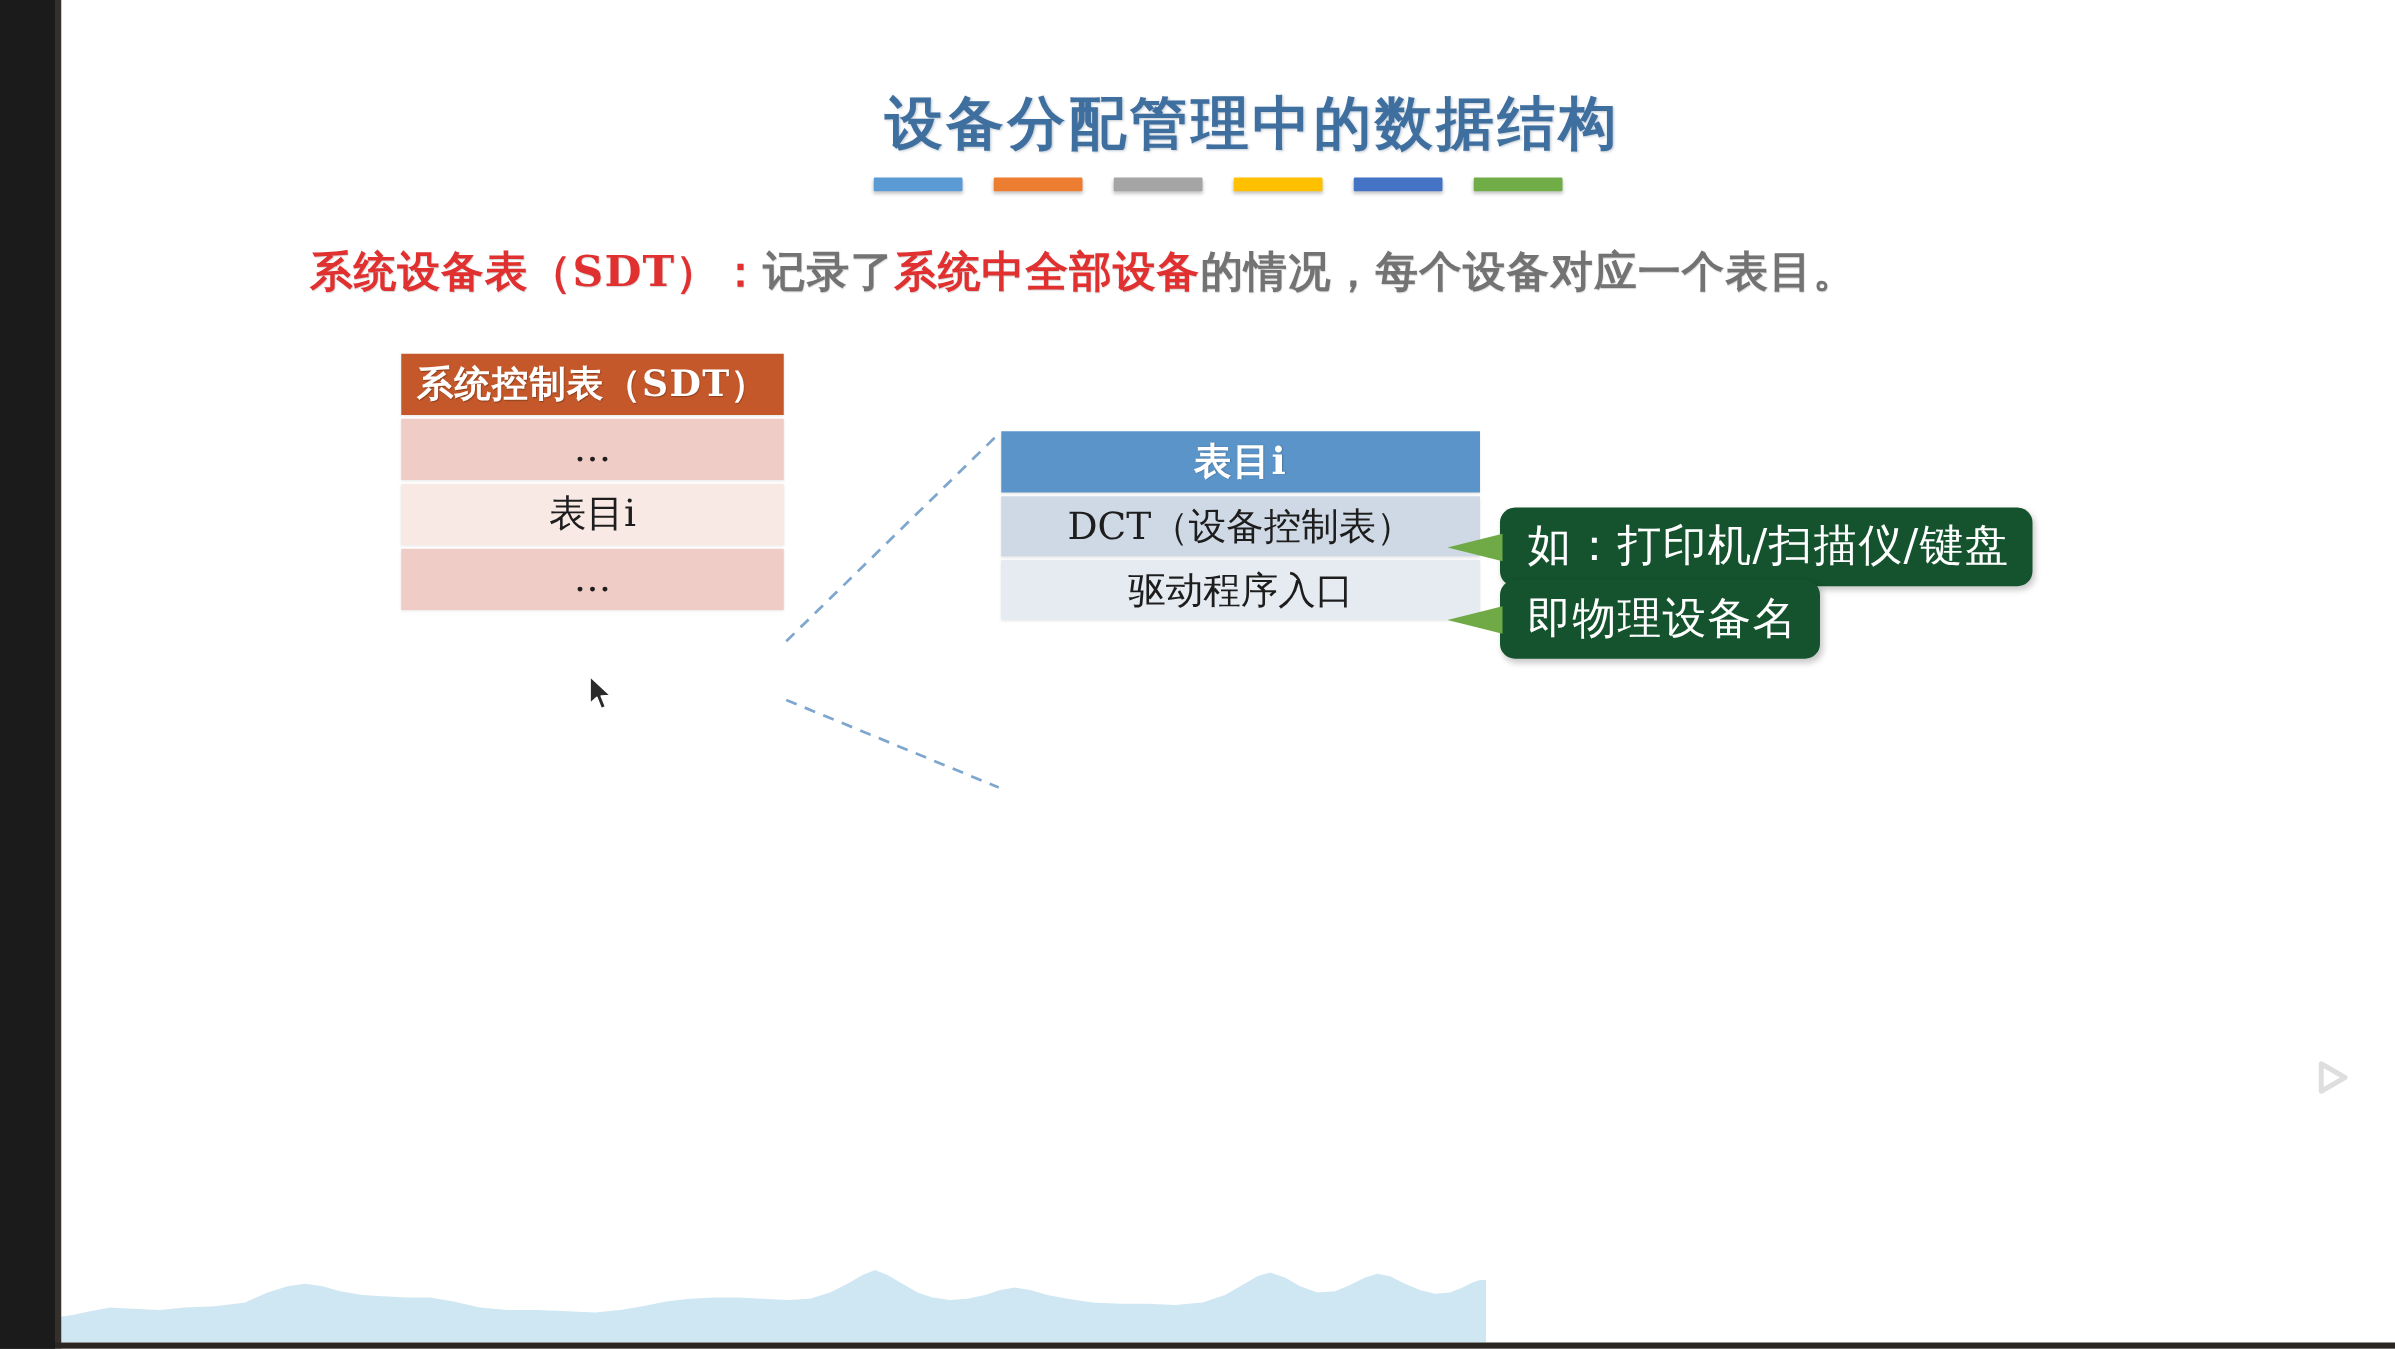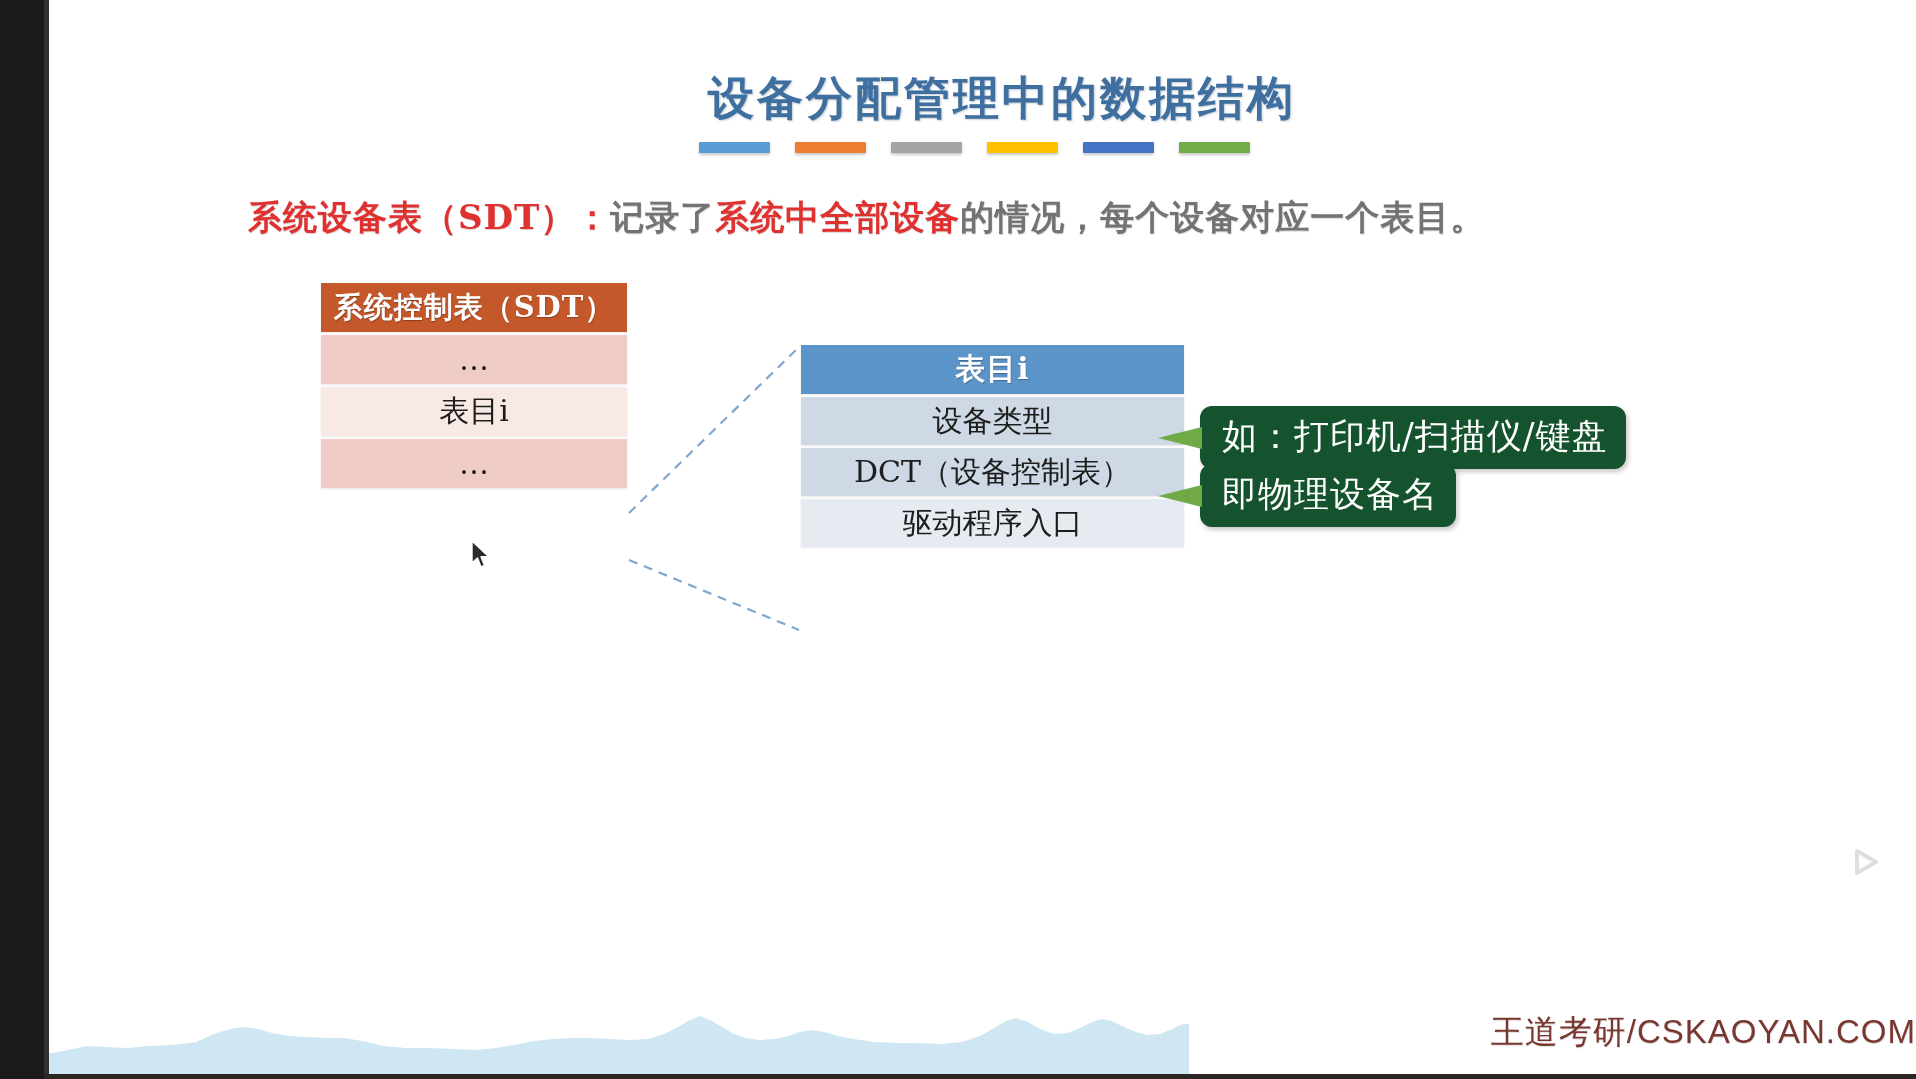--- a/index.html
+++ b/index.html
@@ -273,21 +273,20 @@
 
   <div id="sdt-table" class="tbl">
     <div class="cell hdr">系统控制表（SDT）</div>
     <div class="cell r-a">…</div>
     <div class="cell r-b">表目i</div>
     <div class="cell r-a">…</div>
   </div>
 
   <div id="entry-table" class="tbl">
     <div class="cell hdr">表目i</div>
-    <div class="cell r-a">设备类型</div>
     <div class="cell r-a">DCT（设备控制表）</div>
     <div class="cell r-b">驱动程序入口</div>
   </div>
 
   <div id="callout-type" class="callout">如：打印机/扫描仪/键盘</div>
   <div id="callout-id" class="callout">即物理设备名</div>
 
   <svg id="cursor" viewBox="0 0 22 30">
     <path d="M2 1 L2 23 L7.5 18 L11 27 L14.5 25.4 L11 16.8 L18.5 16.4 Z" fill="#2b2b2b" stroke="#ffffff" stroke-width="1.4" stroke-linejoin="round"></path>
   </svg>
@@ -305,15 +304,14 @@
     <path fill="#CFE7F2" d="M0,52 L14,50 L28,47 L44,44 L62,45 L84,46 L104,44 L128,43
       L152,40 L170,32 L186,27 L200,25 L214,27 L228,31 L246,34 L262,35 L282,36 L300,36
       L318,39 L340,44 L362,46 L386,46 L410,47 L432,48 L452,46 L470,43 L490,39 L508,37
       L528,36 L546,36 L566,37 L586,38 L604,37 L620,32 L634,25 L646,18 L656,14 L666,18
       L678,25 L690,32 L702,36 L716,38 L730,37 L744,34 L756,30 L768,28 L780,30 L794,34
       L810,37 L830,40 L852,41 L874,41 L896,42 L918,40 L936,34 L950,26 L962,19 L972,16
       L984,20 L996,27 L1010,32 L1024,31 L1036,26 L1048,20 L1058,17 L1068,19 L1080,25
       L1092,30 L1104,33 L1116,32 L1126,28 L1134,24 L1140,22 L1145,22 L1145,72 L0,72 Z"></path>
   </svg>
 
-  <div id="brand">王道考研/CSKAOYAN.COM</div>
 
 </div>
 
 </body></html>

